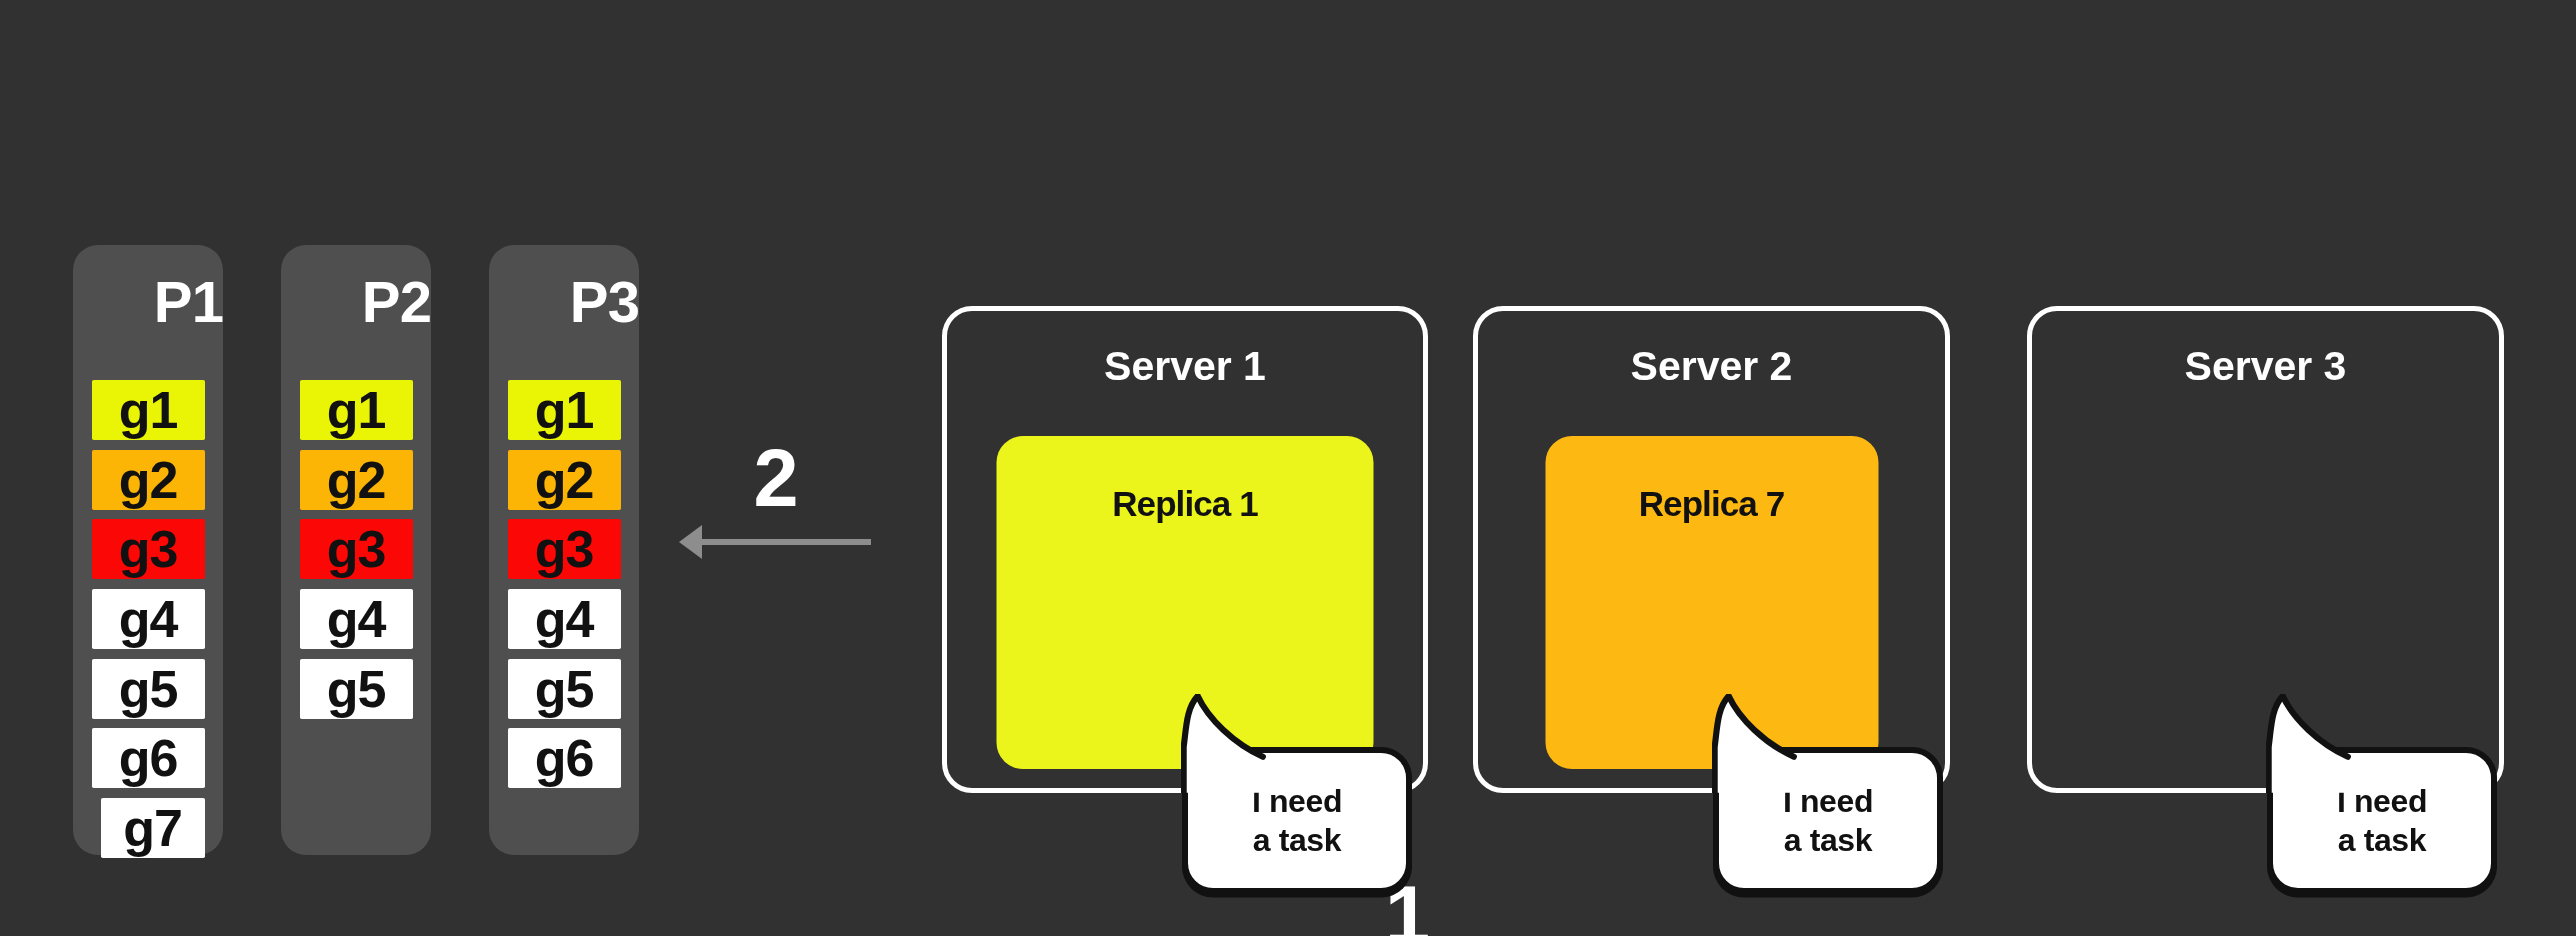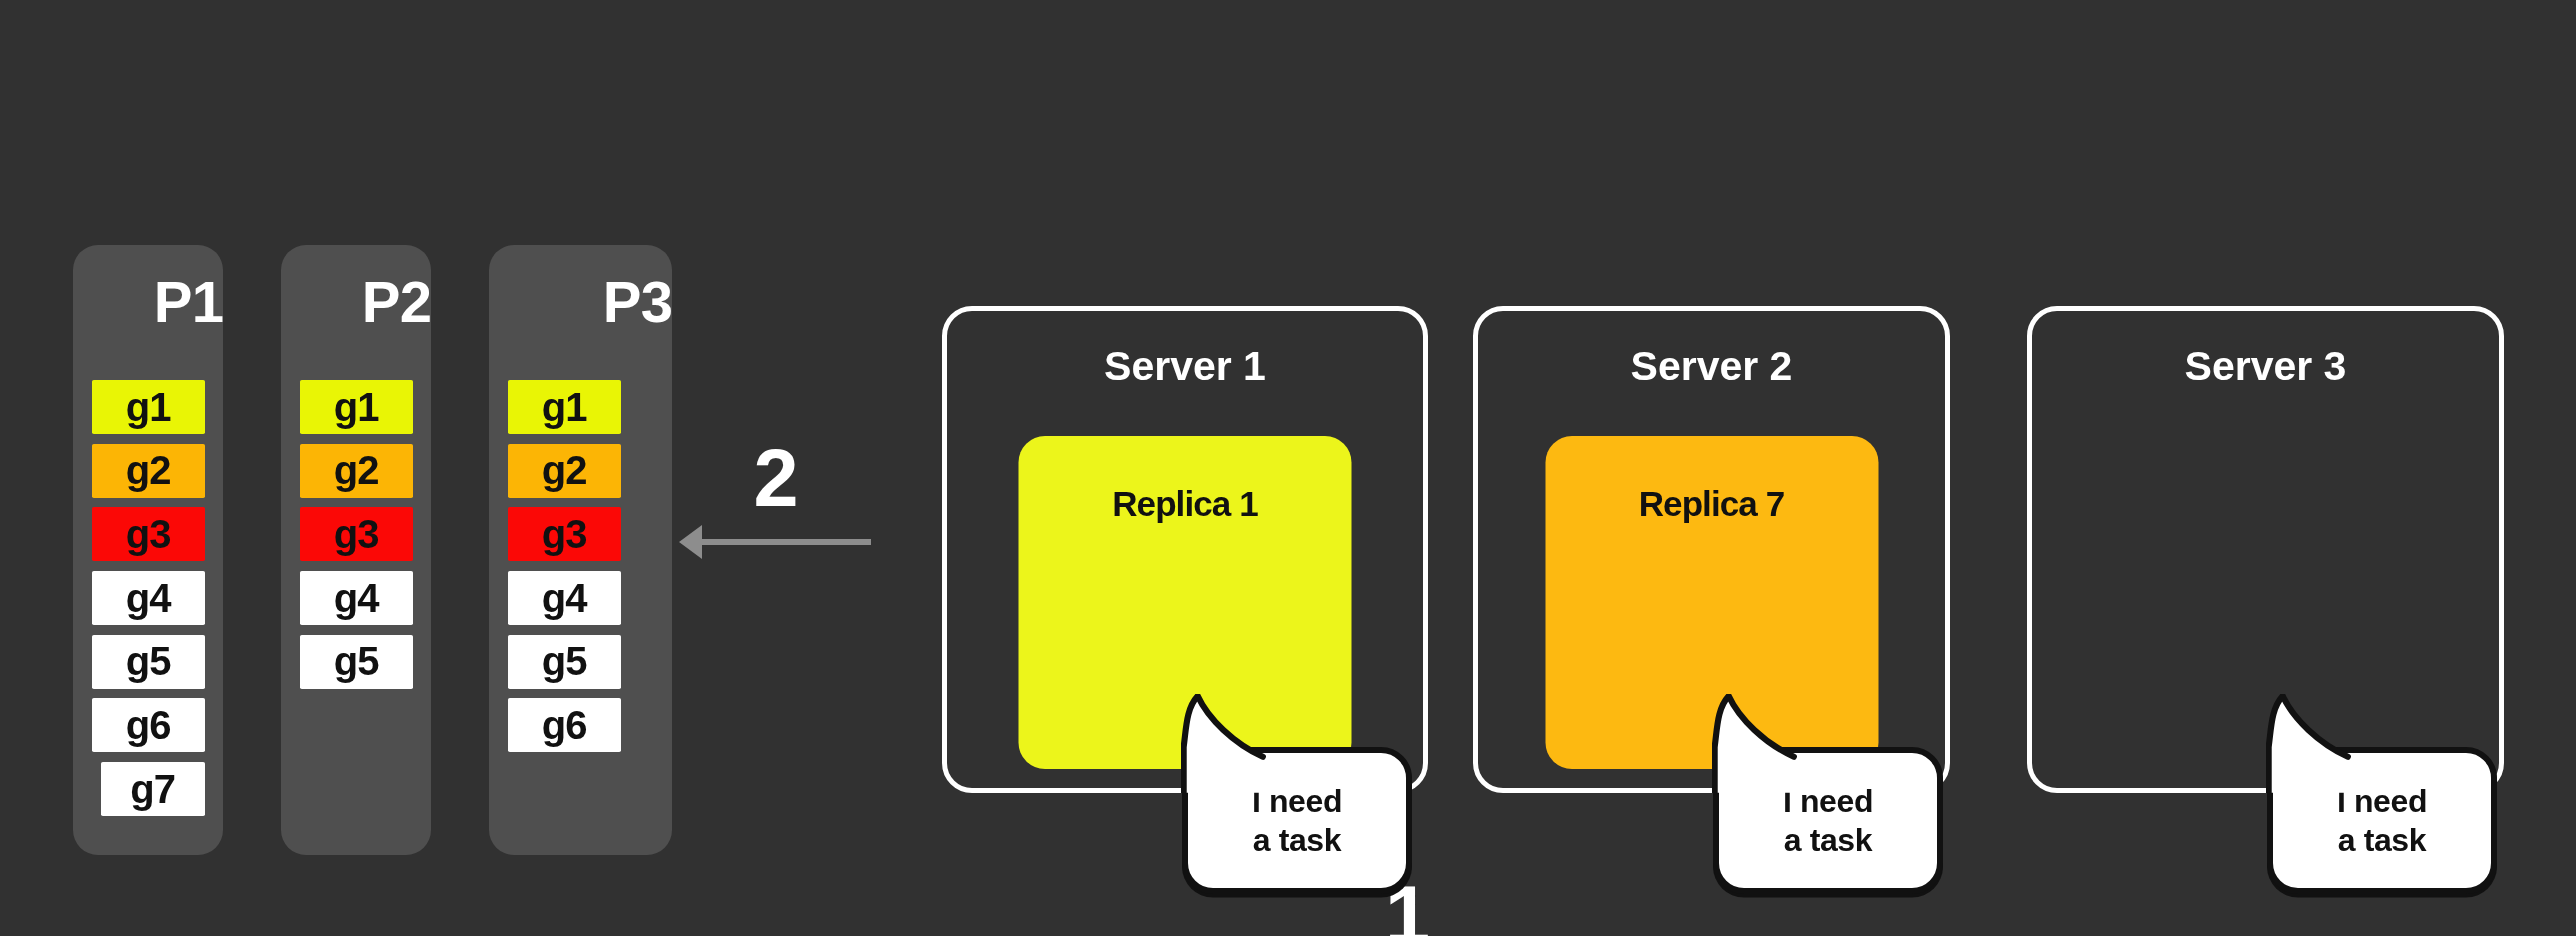--- a/index.html
+++ b/index.html
@@ -20,21 +20,21 @@
   .partition {
     position: absolute;
     top: 245px;
     width: 150px;
     height: 610px;
     background: var(--panel, #4f4f4f);
     border-radius: 25px;
   }
   .partition:nth-of-type(1) { left: 73px; }
   .partition:nth-of-type(2) { left: 281px; }
-  .partition:nth-of-type(3) { left: 489px; padding-left: 33px; }
+  .partition:nth-of-type(3) { left: 489px; }
 
   .partition-label {
     position: absolute;
     top: 28px;
     left: 0;
     width: 100%;
     text-align: right;
     color: var(--text_light, #fff);
     font-size: 58px;
     font-weight: bold;
@@ -44,27 +44,27 @@
   .cells {
     position: absolute;
     top: 135px;
     left: 18.6px;
     width: 113px;
     display: flex;
     flex-direction: column;
     gap: 9.7px;
   }
   .cell {
-    height: 54px;
+    height: 60px;
     border-radius: 1.8px;
     display: flex;
     align-items: center;
     justify-content: center;
     color: var(--text_dark, #111);
-    font-size: 40px;
+    font-size: 52px;
     font-weight: bold;
     letter-spacing: -0.9px;
   }
 
   
   .step2-label {
     position: absolute;
     left: 723px;
     top: 438px;
     width: 106px;
@@ -254,21 +254,21 @@
 </div>
 
   <div class="step2-label">2</div>
   <div class="arrow-left-shaft"></div>
   <div class="arrow-left-head"></div>
 
   <div id="servers-layer">
   <div class="server-group">
     <div class="server-frame"></div>
     <div class="server-label">Server 1</div>
-    <div class="replica" style="background: var(--replica_yellow);">
+    <div class="replica" style="background: var(--replica_yellow); padding-left: 44px;">
       <div class="replica-label">Replica 1</div>
     </div>
     <div class="bubble">
       <svg class="bubble-tail" viewBox="0 0 100 112" xmlns="http://www.w3.org/2000/svg">
         <path d="M3,112 L3,60 C6,38 6,16 19,2 C31,28 60,56 93,71 L93,112 Z" fill="#ffffff" stroke="none"></path>
         <path d="M3,112 L3,60 C6,38 6,16 19,2 C31,28 60,56 93,71" fill="none" stroke="#111111" stroke-width="7" stroke-linecap="round" stroke-linejoin="round"></path>
       </svg>
       <div class="bubble-body">
         <div class="bubble-text">I need
 a task</div>

